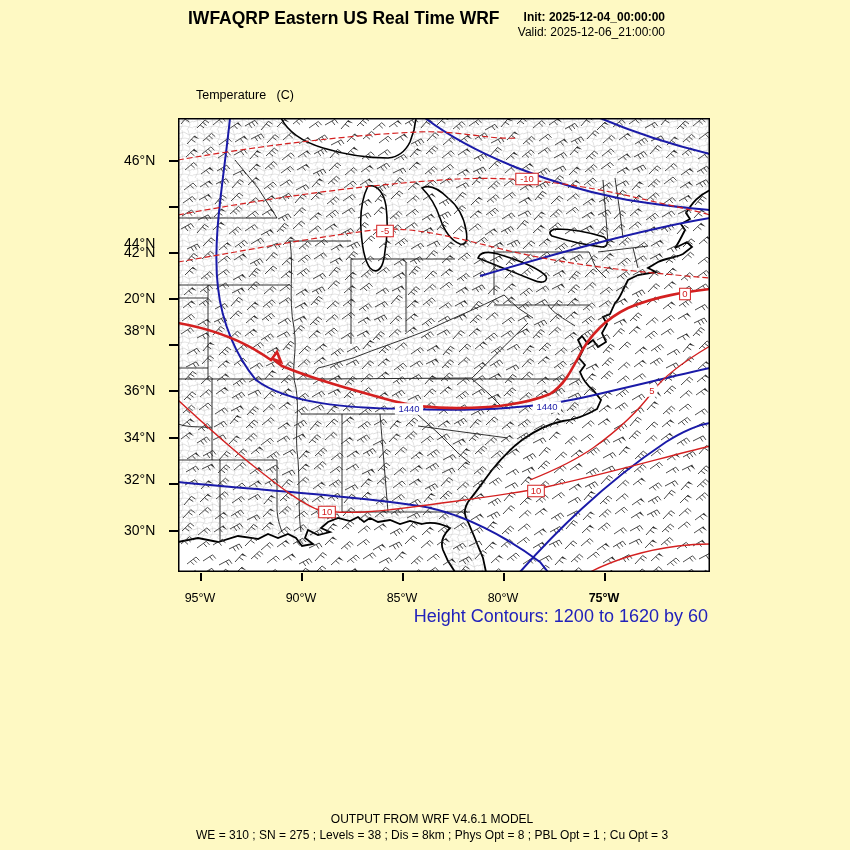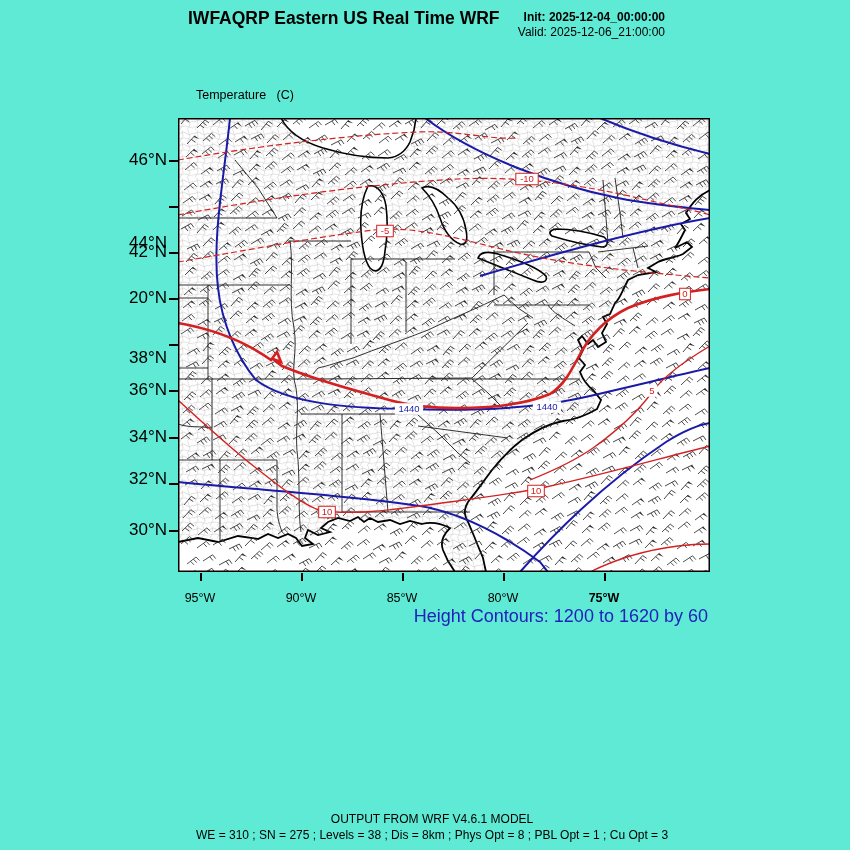--- a/index.html
+++ b/index.html
@@ -1,24 +1,24 @@
 <!DOCTYPE html>
 <html><head>
 <meta charset="utf-8">
 <style>
   html,body{margin:0;padding:0;background:#fff;}
-  .page{position:relative;width:850px;height:850px;background:#5eead4;overflow:hidden;
+  .page{position:relative;width:850px;height:850px;background:#fef9c3;overflow:hidden;
         font-family:"Liberation Sans",sans-serif;color:#000;}
   .title{position:absolute;left:188px;top:8px;font-size:17.5px;font-weight:bold;white-space:nowrap;}
   .initblock{position:absolute;right:185px;top:10px;text-align:right;font-size:12px;line-height:15px;white-space:nowrap;}
   .initline{font-weight:bold;text-align:right;}
   .validline{font-weight:normal;}
   .legend{position:absolute;left:196px;top:64px;font-size:12.5px;line-height:12.5px;white-space:pre;}
   .mapsvg{position:absolute;left:178px;top:118px;}
-  .ylab{position:absolute;left:124px;width:48px;text-align:center;font-size:17px;height:14px;line-height:14px;}
+  .ylab{position:absolute;left:124px;width:48px;text-align:left;font-size:14px;height:14px;line-height:14px;}
   .xlab{position:absolute;width:48px;text-align:center;font-size:12.5px;height:14px;line-height:14px;top:591px;}
   .ytick{position:absolute;width:9px;height:1.5px;background:#000;left:169px;}
   .xtick{position:absolute;width:1.5px;height:8px;background:#000;top:573px;}
   .cnotes{position:absolute;right:142px;top:606px;text-align:right;font-size:18px;white-space:nowrap;}
   .cnotes .hline{color:#2222bb;margin-bottom:9px;}
   .cnotes .tline{color:#dd2222;}
   .footer{position:absolute;left:196px;top:812px;font-size:12px;line-height:15.5px;white-space:nowrap;text-align:center;}
 </style>
 </head>
 <body>
@@ -1209,21 +1209,21 @@
   <div id="axes">
       <div class="ytick" style="top: 160px;"></div>
       <div class="ylab" style="top: 153px;">46°N</div>
       <div class="ytick" style="top: 206px;"></div>
       <div class="ylab" style="top: 199px; margin-top: 37px;">44°N</div>
       <div class="ytick" style="top: 252px;"></div>
       <div class="ylab" style="top: 245px;">42°N</div>
       <div class="ytick" style="top: 298px;"></div>
       <div class="ylab" style="top: 291px;">20°N</div>
       <div class="ytick" style="top: 344px;"></div>
-      <div class="ylab" style="top: 351px;">38°N</div>
+      <div class="ylab" style="top: 323px;">38°N</div>
       <div class="ytick" style="top: 390px;"></div>
       <div class="ylab" style="top: 383px;">36°N</div>
       <div class="ytick" style="top: 437px;"></div>
       <div class="ylab" style="top: 430px;">34°N</div>
       <div class="ytick" style="top: 483px;"></div>
       <div class="ylab" style="top: 472px;">32°N</div>
       <div class="ytick" style="top: 530px;"></div>
       <div class="ylab" style="top: 523px;">30°N</div>
       <div class="xtick" style="left: 200px;"></div>
       <div class="xlab" style="left: 176px;">95°W</div>

